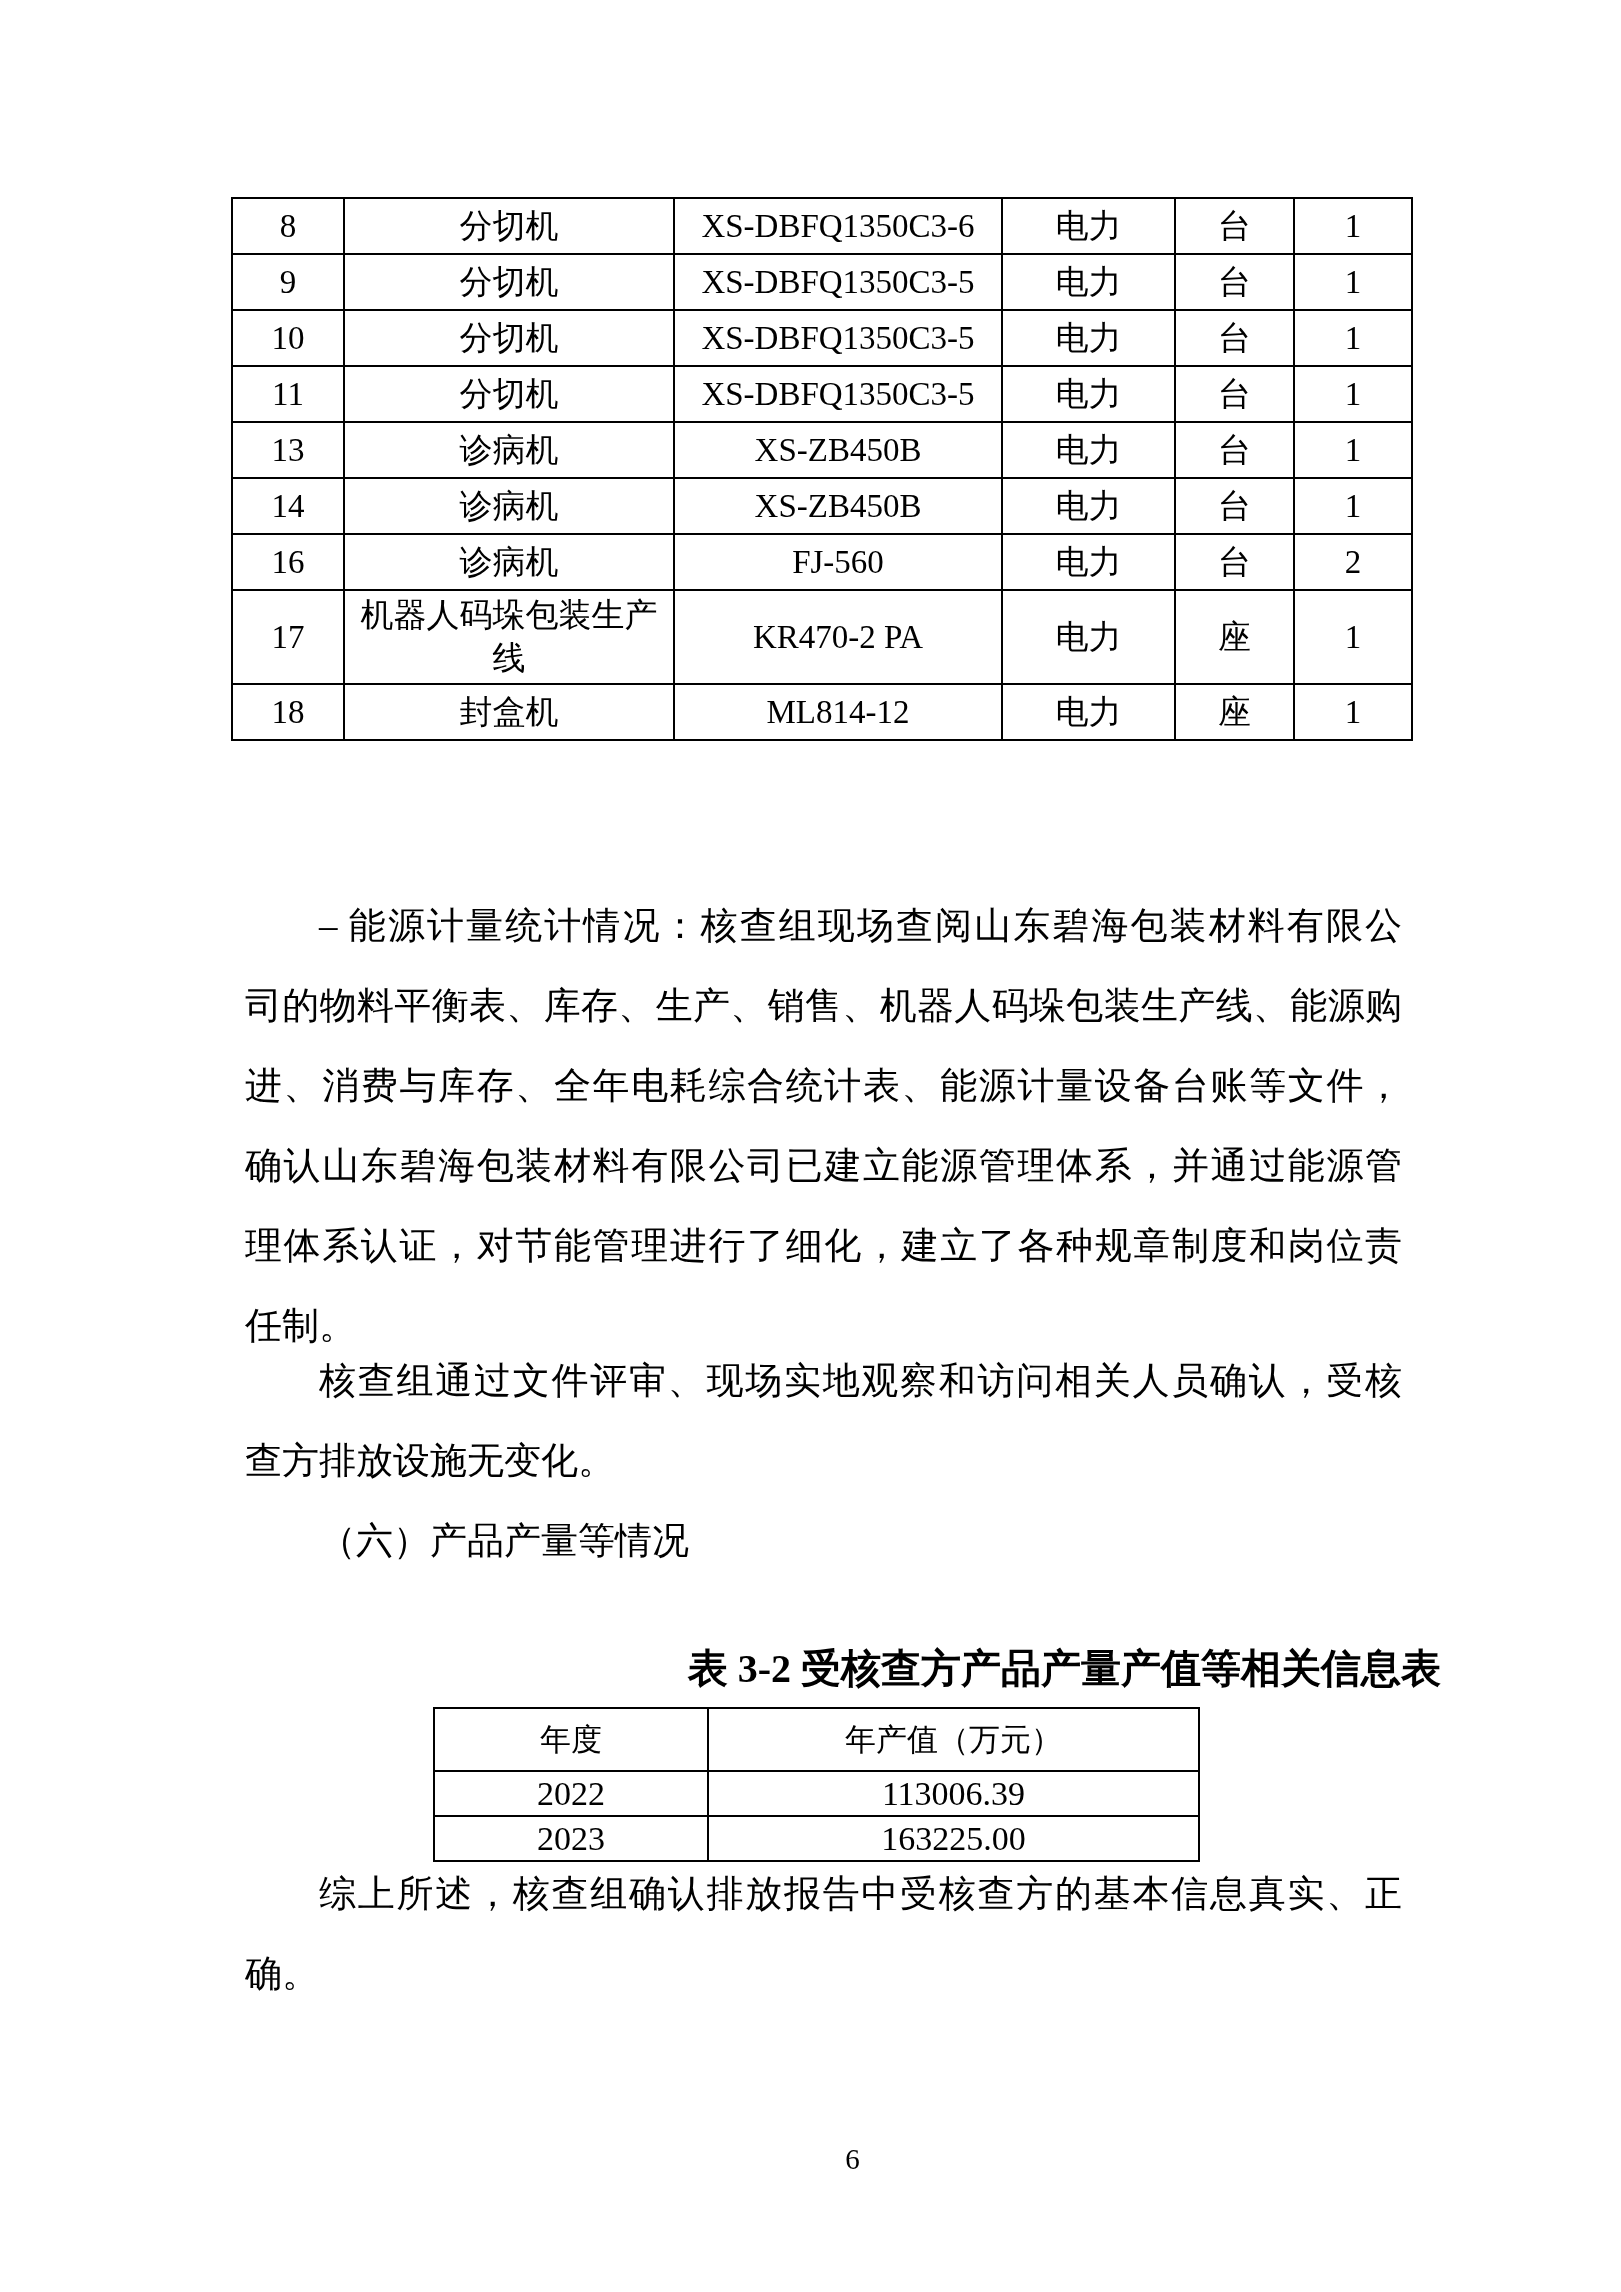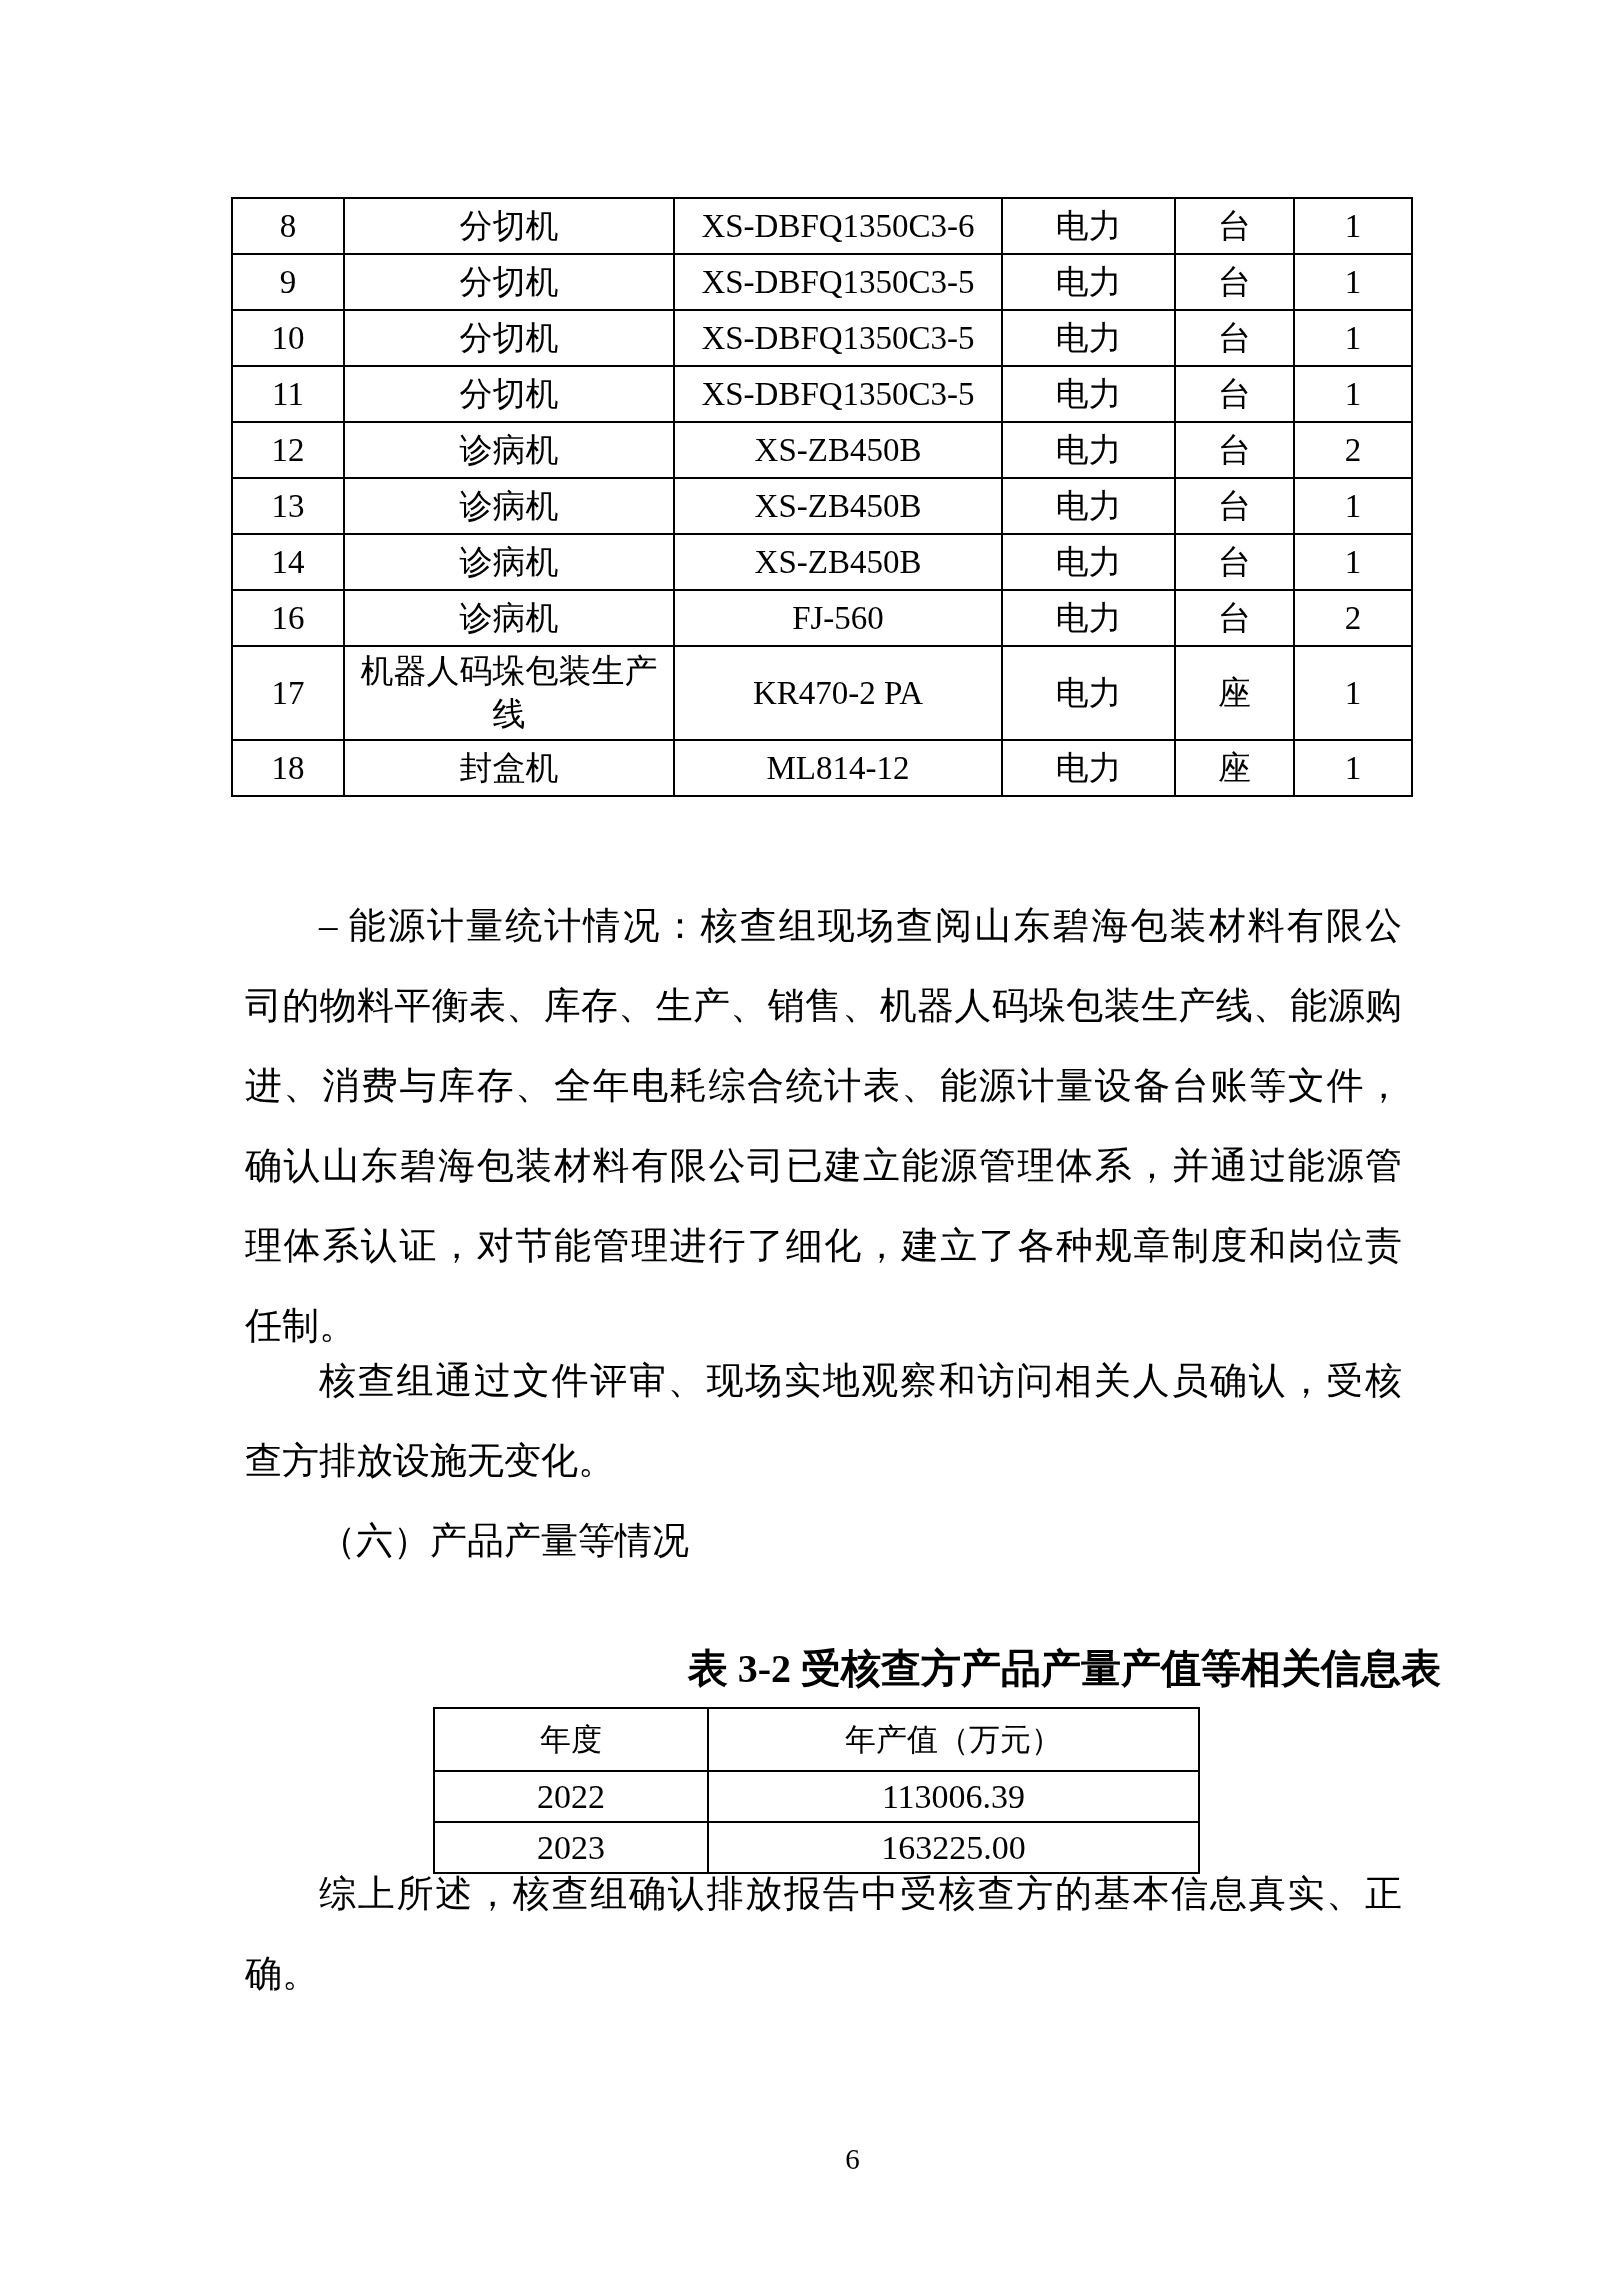--- a/index.html
+++ b/index.html
@@ -33,21 +33,21 @@
   
   .t32title {
     position:absolute; left:284px; top:1633px; width:1157px; height:71px;
     line-height:71px; text-align:right; font-weight:bold; font-size:40px;
   }
 
   
   .t32 { position:absolute; left:433px; top:1707px; width:765px; table-layout:fixed; border:2.9px solid #000; }
   .t32 td { border:2px solid #000; text-align:center; vertical-align:middle; }
   .t32 tr.hd td { height:63px; font-size:31px; }
-  .t32 tr.dr td { height:51px; font-size:34px; }
+  .t32 tr.dr td { height:45px; font-size:34px; }
 
   
   .pagenum { position:absolute; left:245px; top:2143px; width:1215px; text-align:center; font-size:29px; }
 </style>
 </head>
 <body>
 
 <div class="page">
 
   <table class="equip">
@@ -84,28 +84,20 @@
           <td>台</td>
           <td>1</td>
         </tr>
         <tr>
           <td>11</td>
           <td>分切机</td>
           <td>XS-DBFQ1350C3-5</td>
           <td>电力</td>
           <td>台</td>
           <td>1</td>
-        </tr>
-        <tr>
-          <td>12</td>
-          <td>诊病机</td>
-          <td>XS-ZB450B</td>
-          <td>电力</td>
-          <td>台</td>
-          <td>2</td>
         </tr>
         <tr>
           <td>13</td>
           <td>诊病机</td>
           <td>XS-ZB450B</td>
           <td>电力</td>
           <td>台</td>
           <td>1</td>
         </tr>
         <tr>

